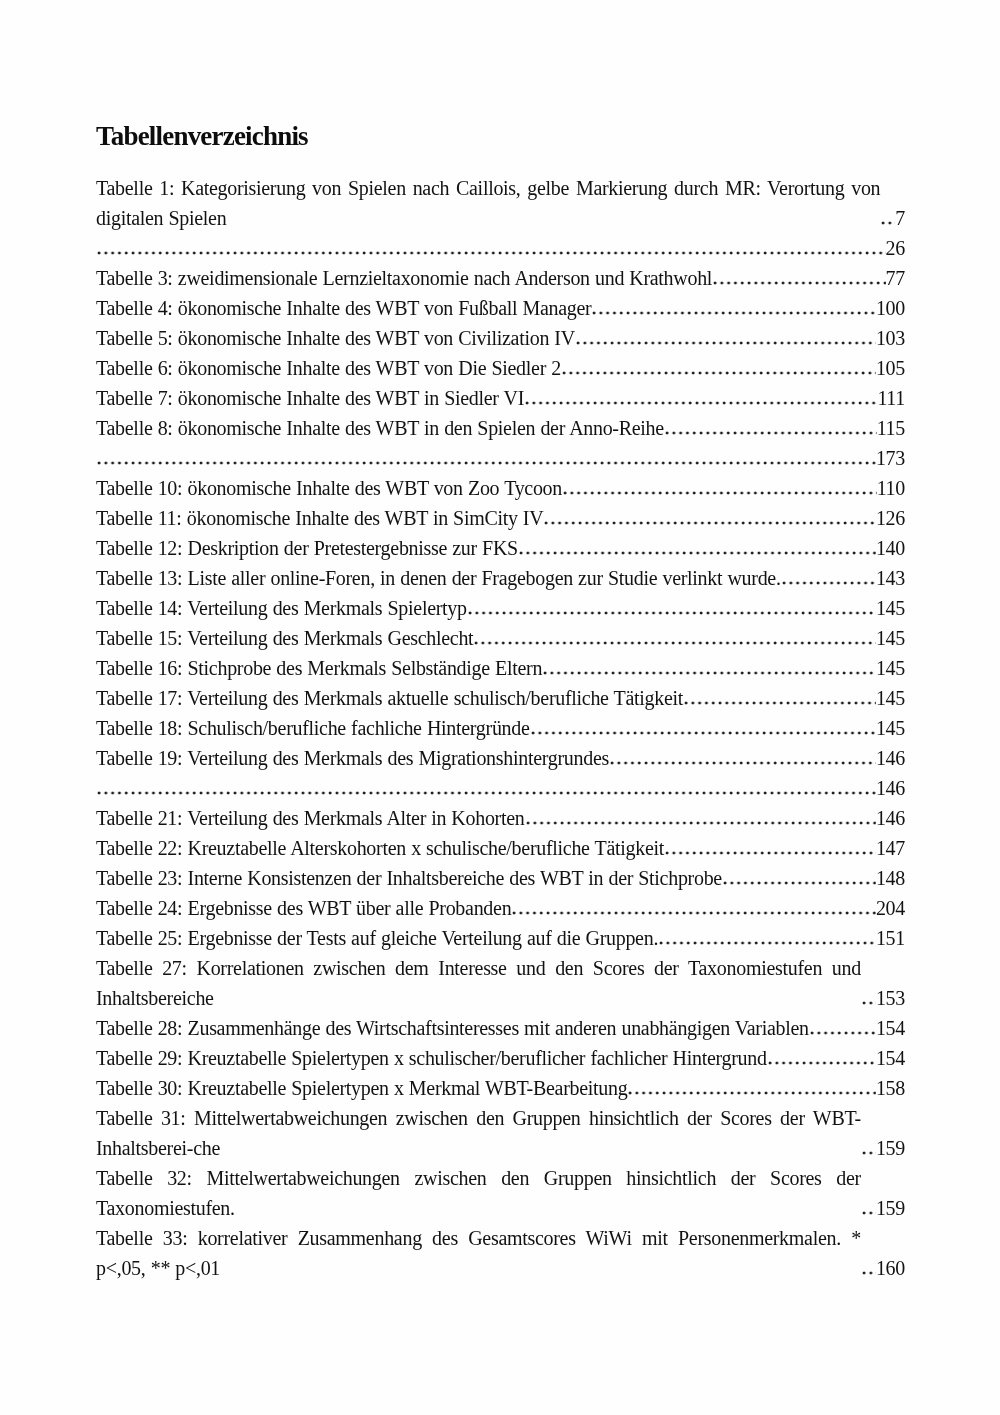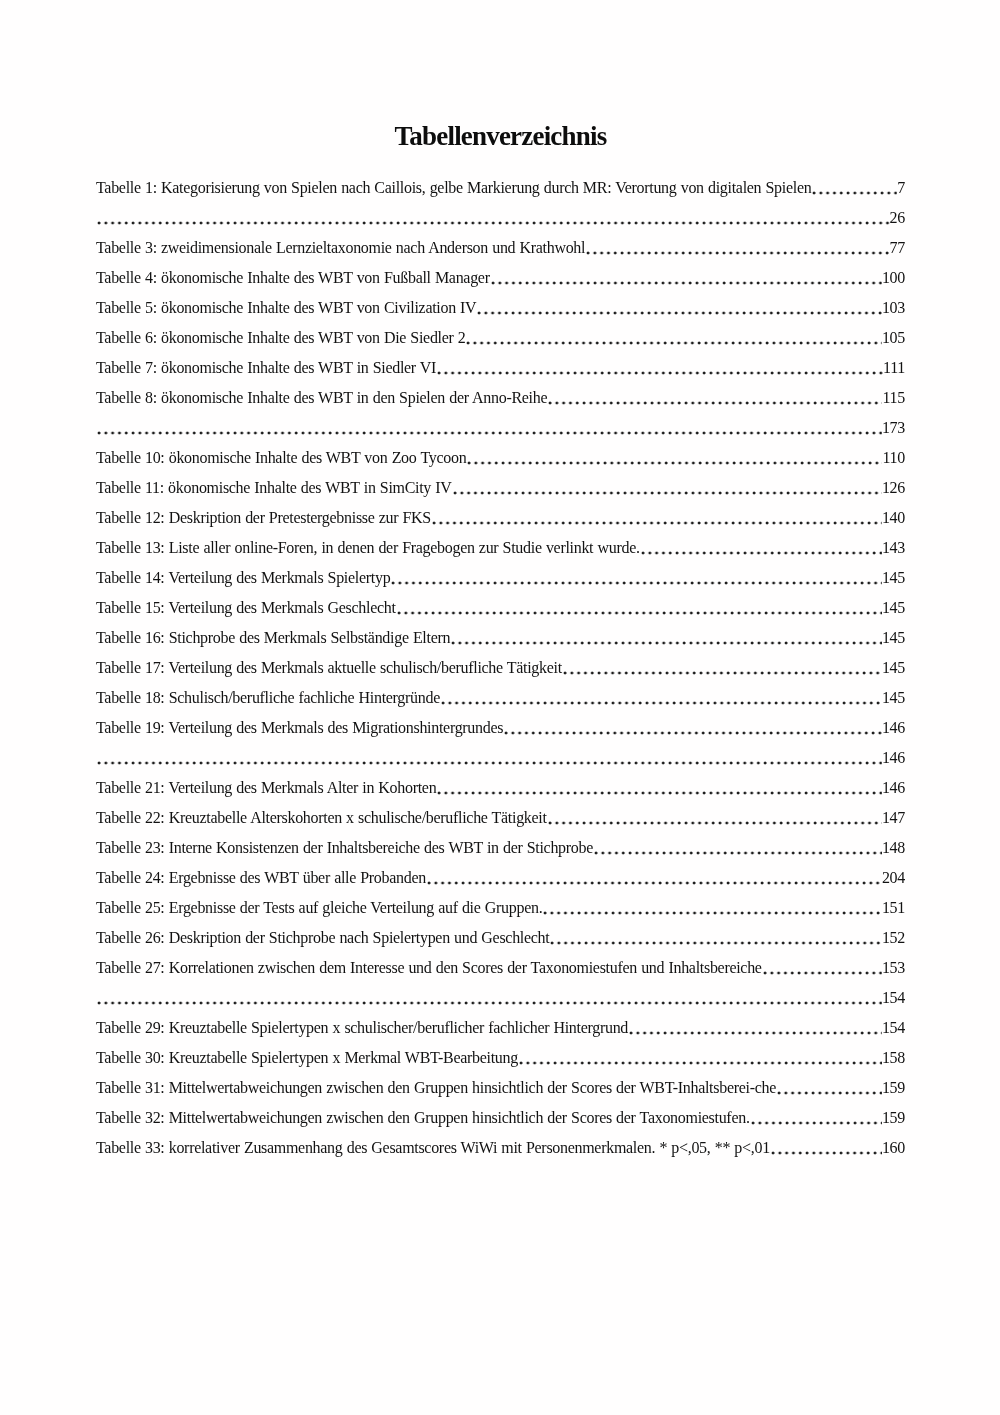--- a/index.html
+++ b/index.html
@@ -18,24 +18,23 @@
     padding: 118px 95px 40px 96px;
     overflow: hidden;
   }
   .page-title {
     font-size: 27px;
     line-height: 36px;
     font-weight: bold;
     letter-spacing: -0.8px;
     margin: 0 0 19px 0;
     color: #0d0d0d;
-    text-align: center;
   }
   .toc {
-    font-size: 16px;
+    font-size: 20px;
     letter-spacing: -0.3px;
     word-spacing: 0.5px;
   }
   .toc-entry {
     display: flex;
     align-items: stretch;
     line-height: 30px;
   }
   .entry-text {
     flex: 0 1 auto;
@@ -205,33 +204,29 @@
     <span class="dot-leader"></span>
     <span class="page-num">204</span>
   </div>
 
   <div class="toc-entry">
     <span class="entry-text">Tabelle 25: Ergebnisse der Tests auf gleiche Verteilung auf die Gruppen.</span>
     <span class="dot-leader"></span>
     <span class="page-num">151</span>
   </div>
 
-  <div class="toc-entry">
-    <span class="entry-text">Tabelle 26: Deskription der Stichprobe nach Spielertypen und Geschlecht</span>
-    <span class="dot-leader"></span>
-    <span class="page-num">152</span>
-  </div>
 
   <div class="toc-entry">
     <span class="entry-text">Tabelle 27: Korrelationen zwischen dem Interesse und den Scores der Taxonomiestufen und Inhaltsbereiche</span>
     <span class="dot-leader"></span>
     <span class="page-num">153</span>
   </div>
 
   <div class="toc-entry">
+    <span class="entry-text">Tabelle 28: Zusammenhänge des Wirtschaftsinteresses mit anderen unabhängigen Variablen</span>
     <span class="dot-leader"></span>
     <span class="page-num">154</span>
   </div>
 
   <div class="toc-entry">
     <span class="entry-text">Tabelle 29: Kreuztabelle Spielertypen x schulischer/beruflicher fachlicher Hintergrund</span>
     <span class="dot-leader"></span>
     <span class="page-num">154</span>
   </div>
 

